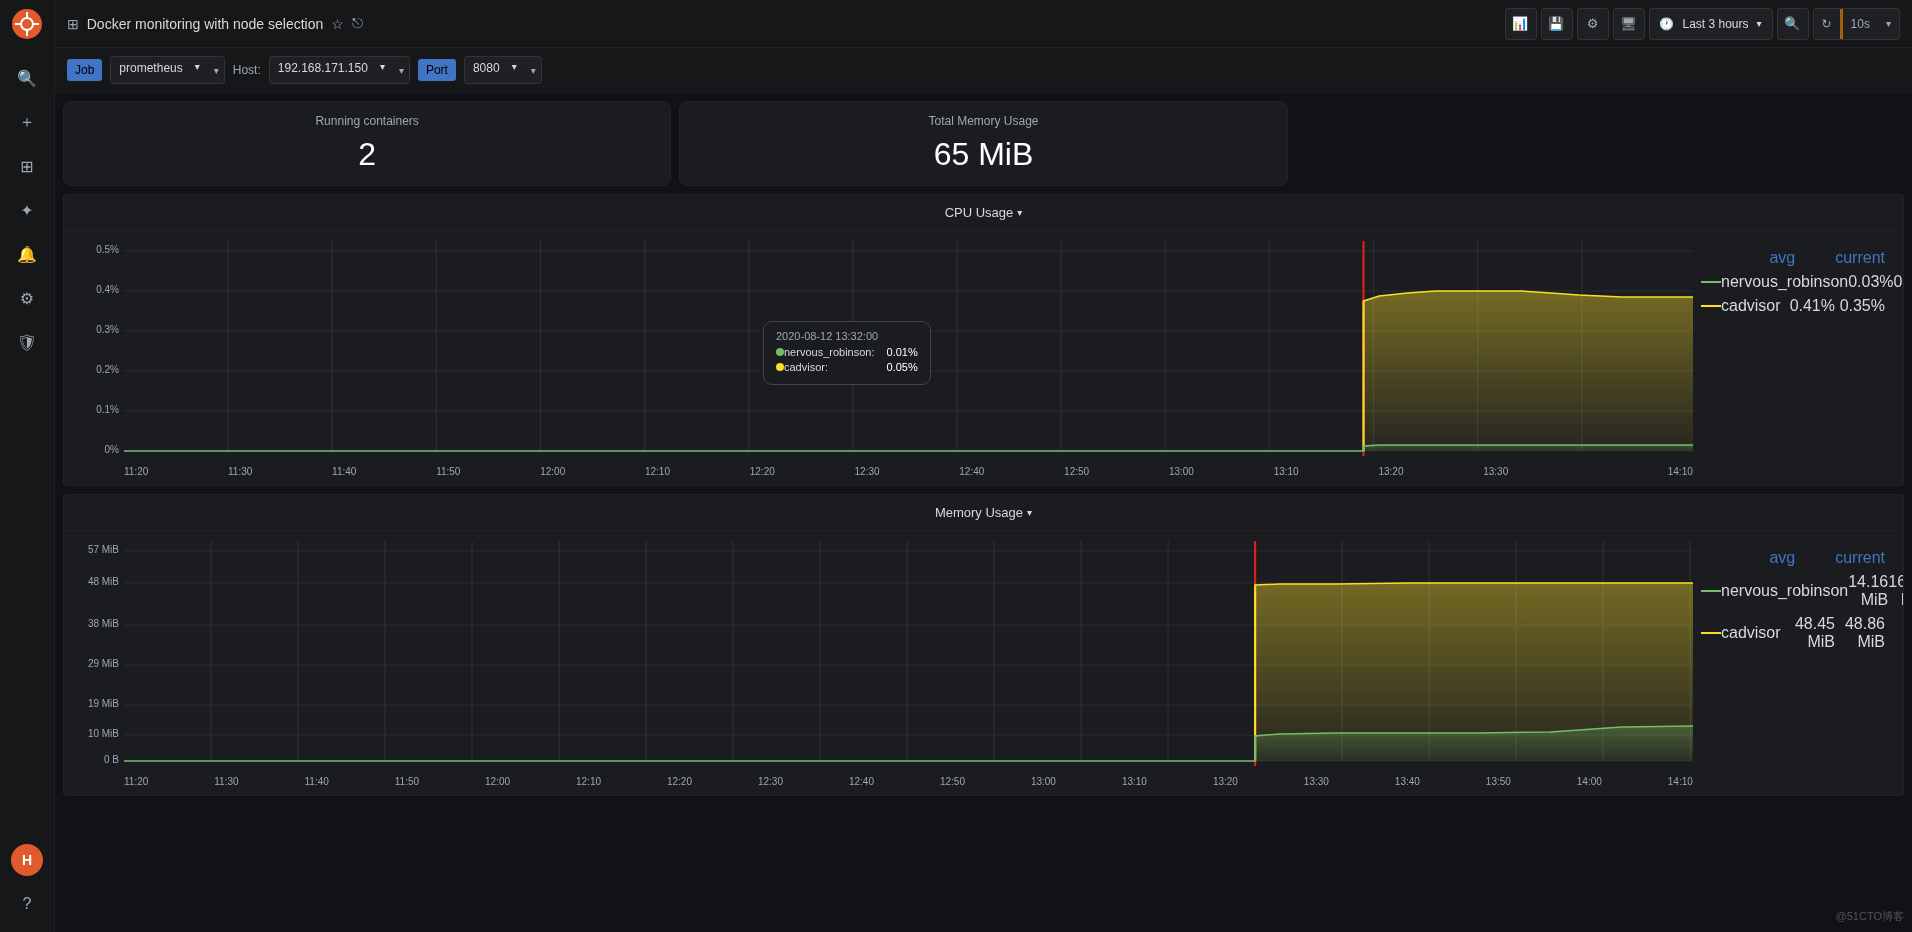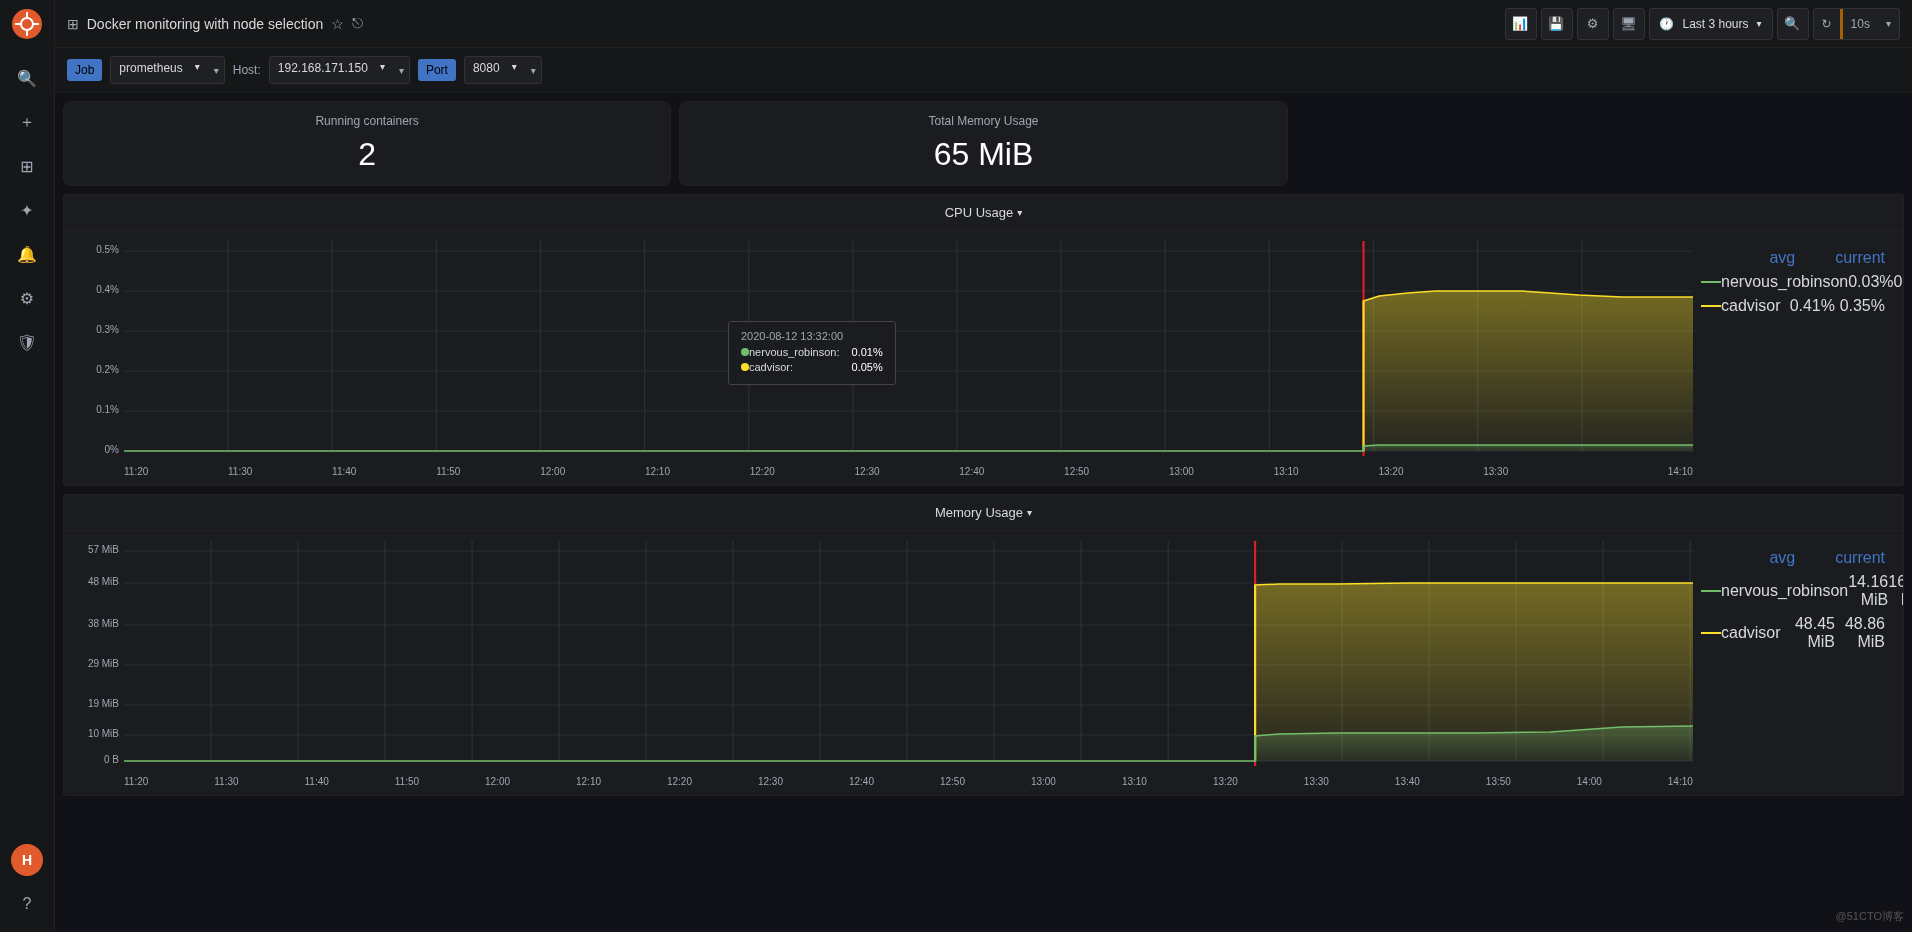--- a/index.html
+++ b/index.html
@@ -546,21 +546,21 @@
                 <span>12:50</span>
                 <span>13:00</span>
                 <span>13:10</span>
               <span>13:20</span>
                 <span>13:30</span>
                 <span></span>
                 <span>14:10</span>
             </div>
 
             
-            <div class="tooltip" style="left: 604px; top: 80px;">
+            <div class="tooltip" style="left: 639px; top: 80px; border-radius: 9px;">
               <div class="tooltip-title">2020-08-12 13:32:00</div>
               <div class="tooltip-row">
                 <span class="tooltip-dot" style="background:#73bf69;"></span>
                 <span class="tooltip-name">nervous_robinson:</span>
                 <span class="tooltip-value">0.01%</span>
               </div>
               <div class="tooltip-row">
                 <span class="tooltip-dot" style="background:#fade2a;"></span>
                 <span class="tooltip-name">cadvisor:</span>
                 <span class="tooltip-value">0.05%</span>

